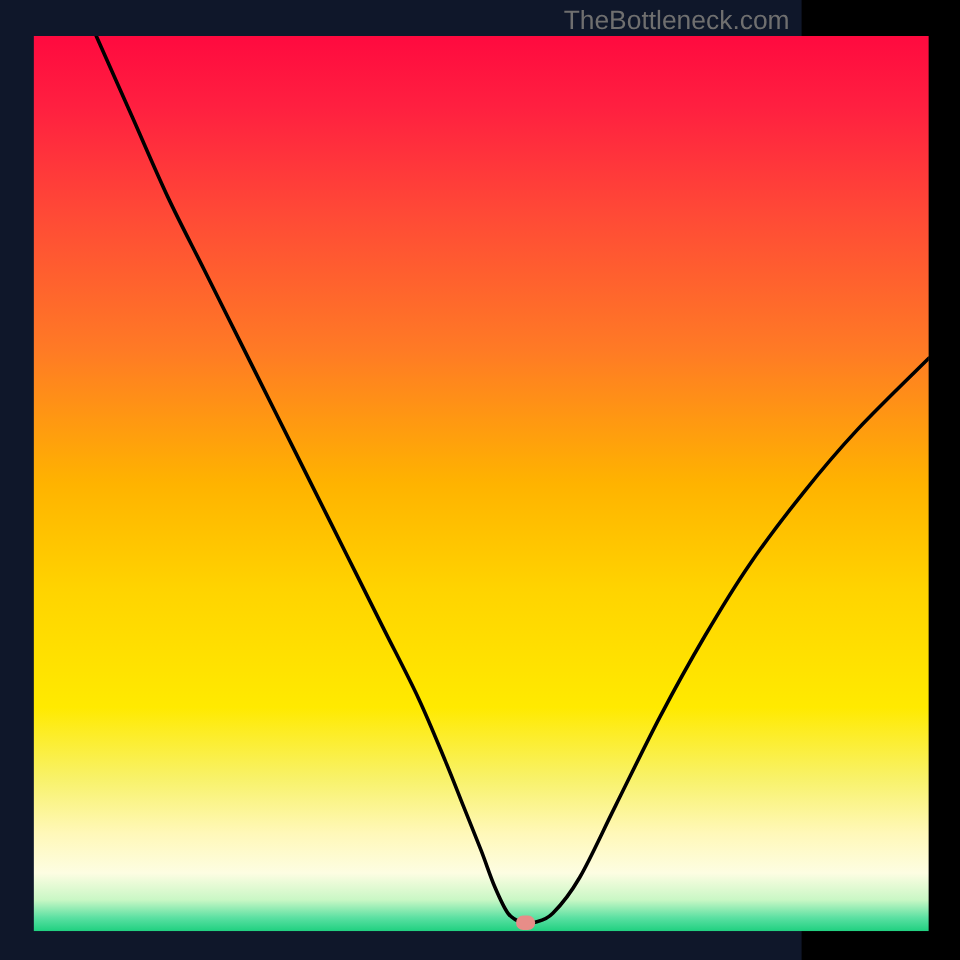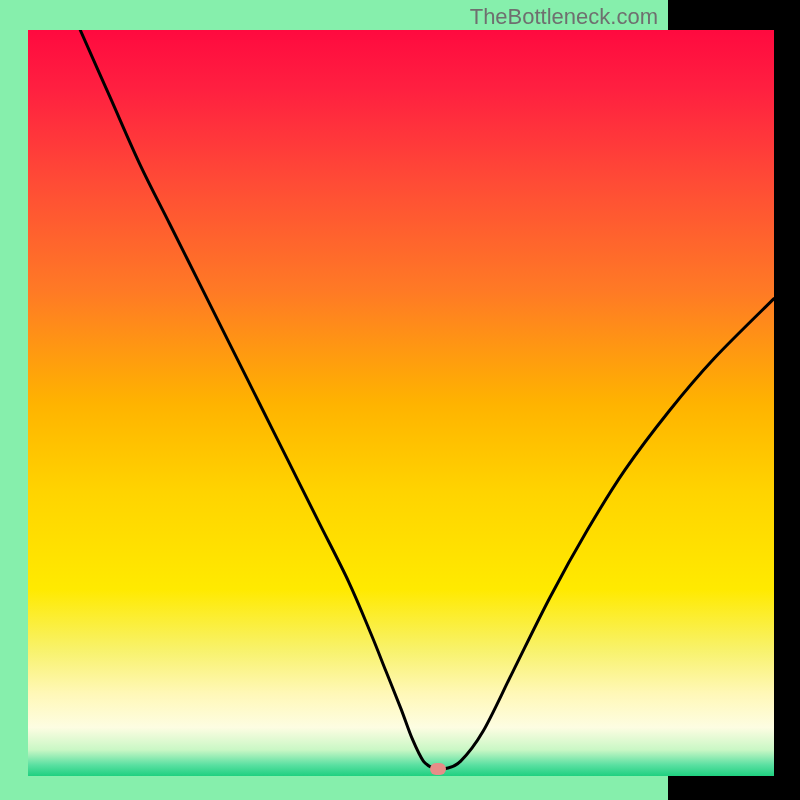--- a/index.html
+++ b/index.html
@@ -6,21 +6,21 @@
     margin: 0;
     padding: 0;
     width: 800px;
     height: 800px;
     background: #000;
   }
   .frame {
     position: relative;
     width: 668px;
     height: 800px;
-    background: #86efac;
+    background: #0f172a;
   }
   .attribution {
     position: absolute;
     top: 4px;
     right: 10px;
     font-family: Arial, Helvetica, sans-serif;
     font-size: 22px;
     font-weight: 500;
     color: #6f6f6f;
     z-index: 3;

